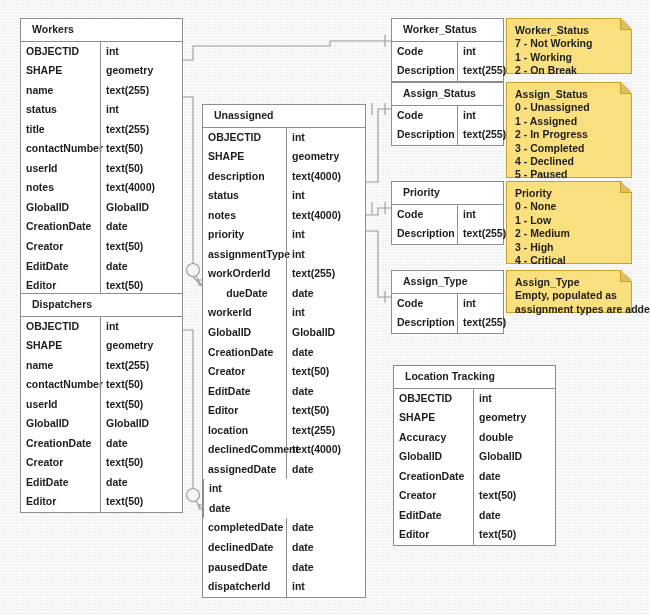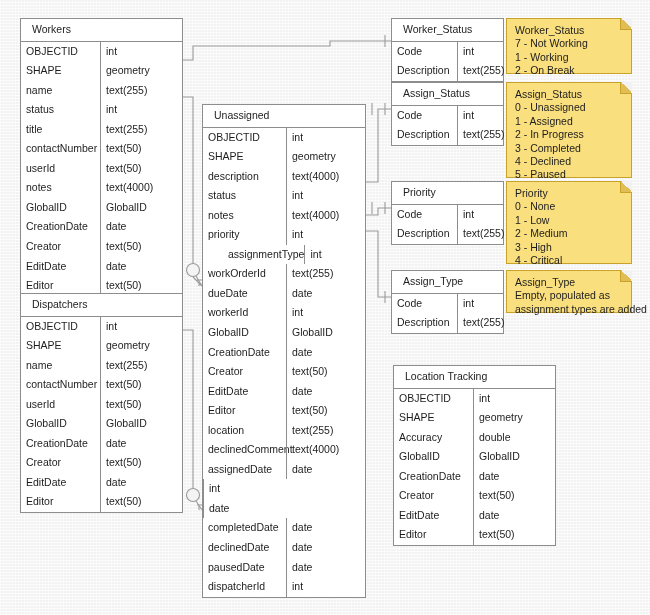--- a/index.html
+++ b/index.html
@@ -5,21 +5,21 @@
   html,body{margin:0;padding:0;}
   body{
     width:650px;height:615px;position:relative;overflow:hidden;
     background-color:#f2f2f2;
     background-image:
       repeating-linear-gradient(0deg, rgba(255,255,255,.75) 0 1px, rgba(0,0,0,0) 1px 3px),
       repeating-linear-gradient(90deg, rgba(255,255,255,.55) 0 1px, rgba(0,0,0,0) 1px 3px);
     font-family:"Liberation Sans", sans-serif;
     -webkit-font-smoothing:antialiased;
   }
-  #canvas{position:absolute;inset:0;}
+  #canvas{position:absolute;inset:0;font-weight:bold;}
   svg.wires{position:absolute;left:0;top:0;width:650px;height:615px;overflow:visible;}
   svg.wires line,svg.wires path,svg.wires polyline{stroke:#9a9a9a;stroke-width:1.1;fill:none;}
   svg.wires circle{stroke:#9a9a9a;stroke-width:1.1;fill:#f4f4f4;}
 
   .entity{
     position:absolute;background:#fff;border:1px solid #8d8d8d;
     box-sizing:border-box;z-index:5;
   }
   .entity .etitle{
     font-size:10.5px;color:#222;padding:5px 0 5px 11px;
@@ -204,29 +204,29 @@
         </div>
         <div class="erow">
           <div class="fname" style="width: 83px;">notes</div>
           <div class="ftype" style="width: 79px;">text(4000)</div>
         </div>
         <div class="erow">
           <div class="fname" style="width: 83px;">priority</div>
           <div class="ftype" style="width: 79px;">int</div>
         </div>
         <div class="erow">
-          <div class="fname" style="width: 83px; margin-left: 20px;">assignmentType</div>
+          <div class="fname" style="width: 83px;">assignmentType</div>
           <div class="ftype" style="width: 79px;">int</div>
         </div>
         <div class="erow">
           <div class="fname" style="width: 83px;">workOrderId</div>
           <div class="ftype" style="width: 79px;">text(255)</div>
         </div>
         <div class="erow">
-          <div class="fname" style="width: 83px;">dueDate</div>
+          <div class="fname" style="width: 83px; text-align: center;">dueDate</div>
           <div class="ftype" style="width: 79px;">date</div>
         </div>
         <div class="erow">
           <div class="fname" style="width: 83px;">workerId</div>
           <div class="ftype" style="width: 79px;">int</div>
         </div>
         <div class="erow">
           <div class="fname" style="width: 83px;">GlobalID</div>
           <div class="ftype" style="width: 79px;">GlobalID</div>
         </div>

